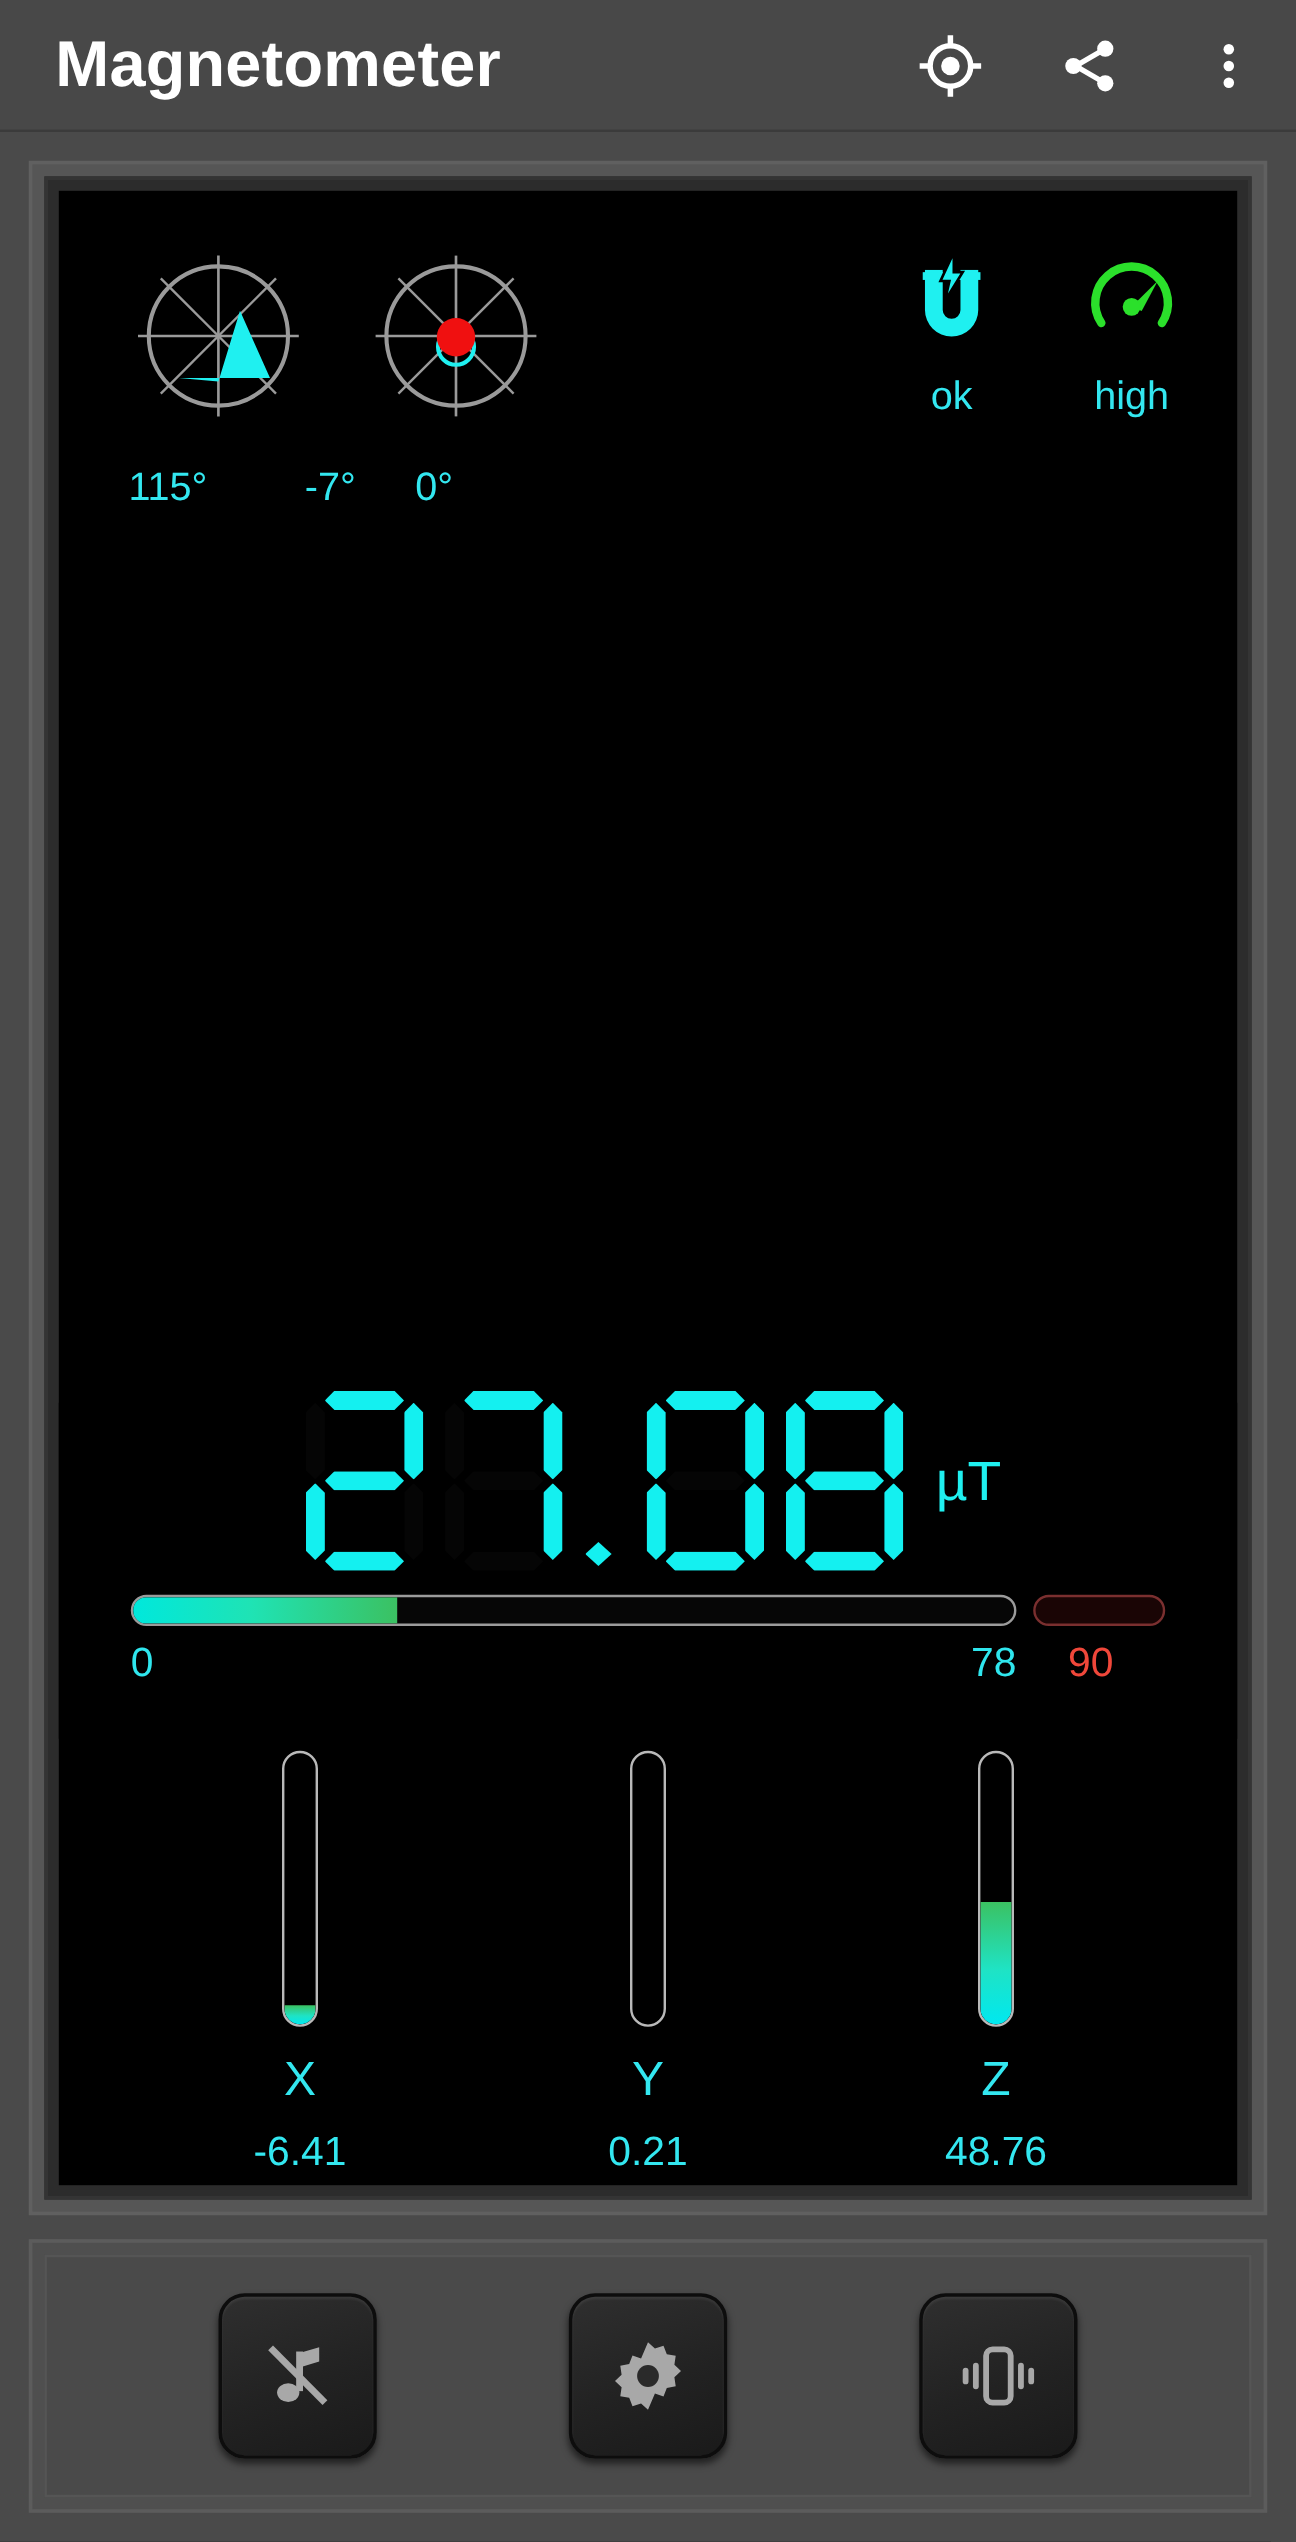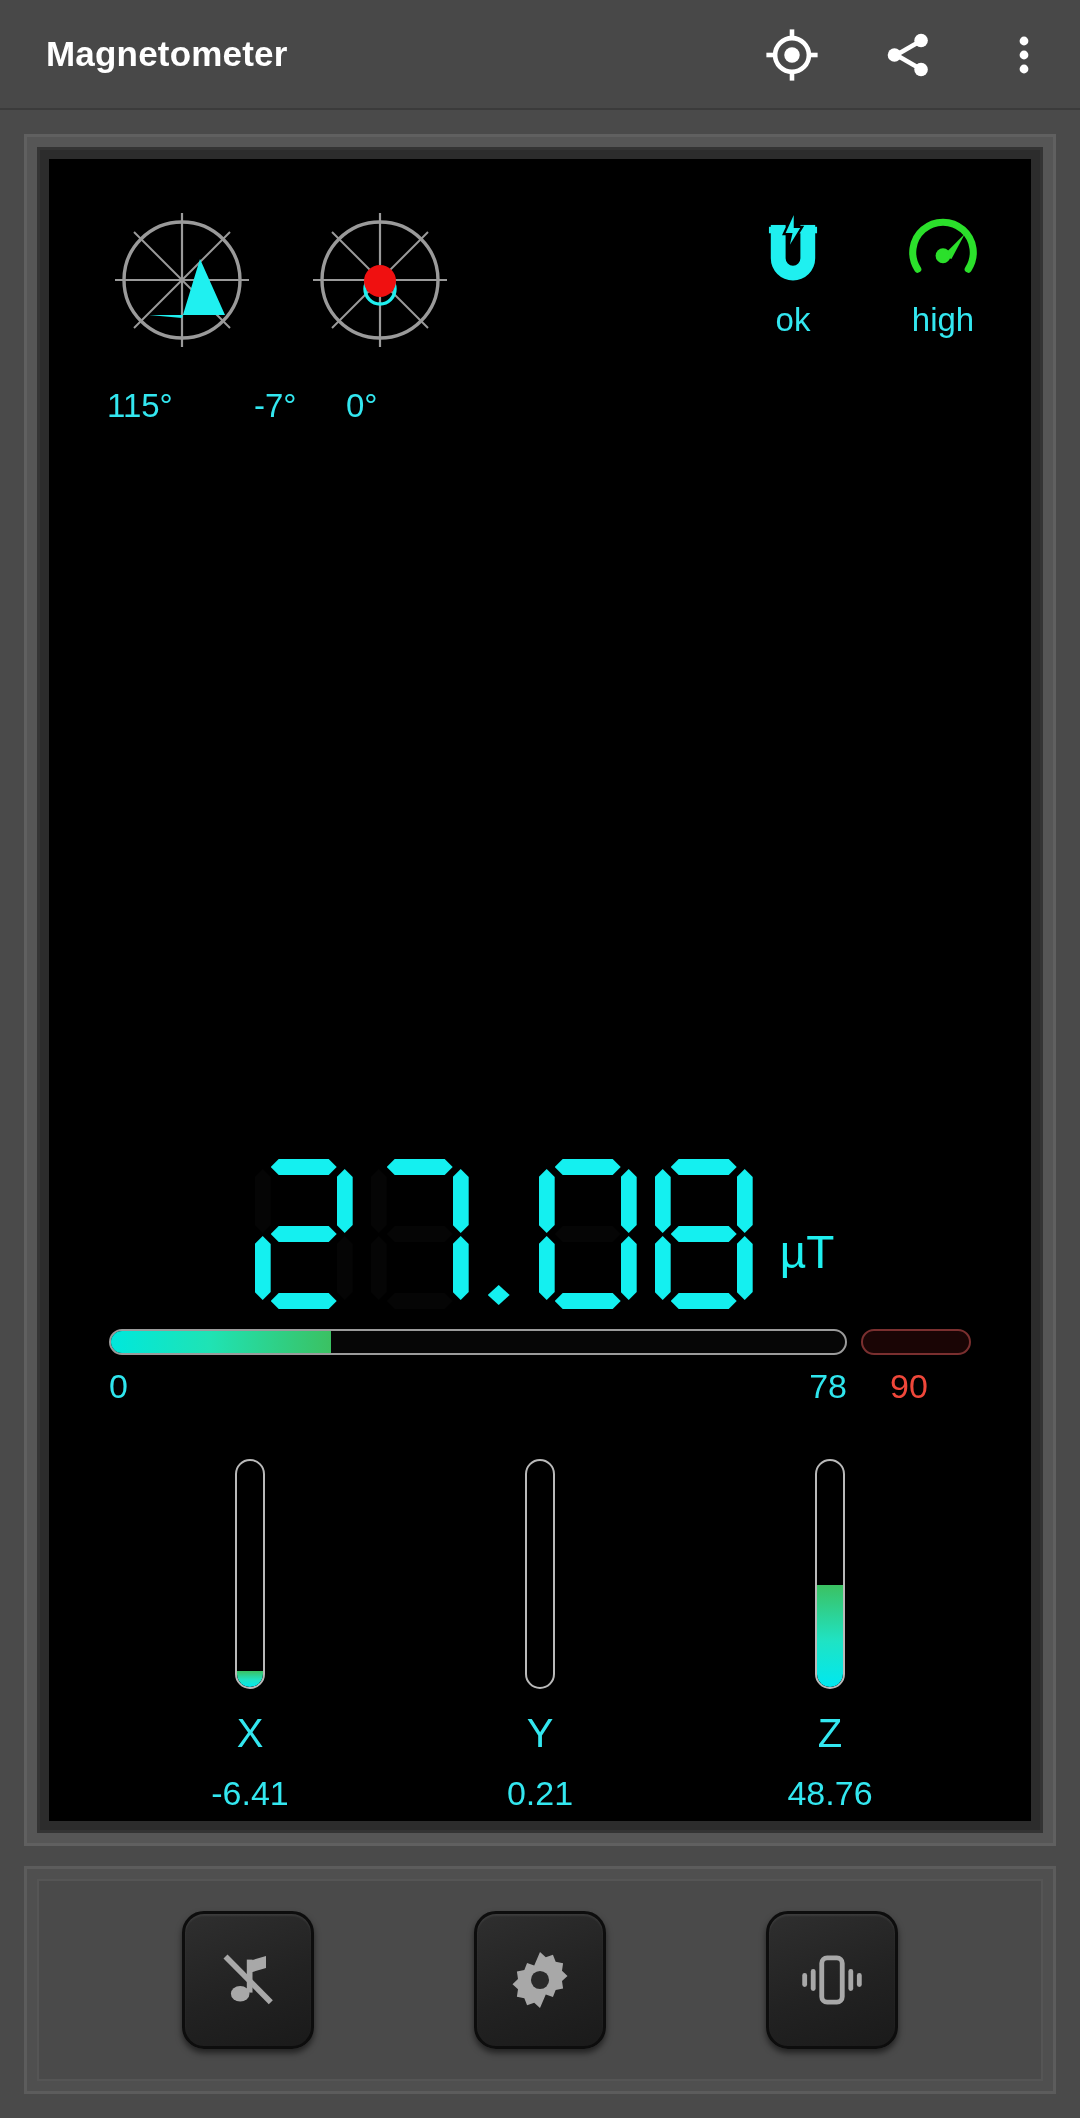--- a/index.html
+++ b/index.html
@@ -12,21 +12,21 @@
   #app{ position:relative; width:1080px; height:2118px; background:#4a4a4a; }
 
   
   .appbar{
     position:absolute; left:0; top:0; width:1080px; height:110px;
     background:#484848;
     border-bottom:2px solid #3b3b3b;
   }
   .appbar-title{
     position:absolute; left:46px; top:50%; transform:translateY(-50%);
-    color:#ffffff; font-size:35px; font-weight:700; letter-spacing:0.2px;
+    color:#ffffff; font-size:54px; font-weight:700; letter-spacing:0.2px;
     white-space:nowrap;
   }
   .appbar-actions{
     position:absolute; right:24px; top:0; height:110px;
     display:flex; align-items:center; gap:52px;
   }
   .act{ width:64px; height:64px; display:flex; align-items:center; justify-content:center; cursor:pointer; }
 
   
   .panel-outer{
@@ -67,32 +67,32 @@
   .deg-1{ left:58px; top:228px; width:150px; }
   .deg-2{ left:205px; top:228px; width:150px; }
   .deg-3{ left:297px; top:228px; width:150px; }
 
   
   .status{
     position:absolute; right:34px; top:46px; display:flex; gap:42px; z-index:2;
   }
   .status-cell{ width:108px; text-align:center; }
   .status-icon{ height:88px; display:flex; align-items:center; justify-content:center; }
-  .status-lbl{ margin-top:8px; font-size:33px; color:#33E7F0; }
+  .status-lbl{ margin-top:18px; font-size:33px; color:#33E7F0; }
   .status-lbl.lv{ color:#33E7F0; }
 
   
   .readout{
     position:absolute; left:0; top:1000px; width:100%;
     display:flex; align-items:flex-end; justify-content:center;
     z-index:3; pointer-events:none;
   }
   .seg-wrap{ display:flex; align-items:flex-end; }
   .unit{
-    color:#1FF0F0; font-size:46px; margin-left:18px; margin-bottom:30px;
+    color:#1FF0F0; font-size:46px; margin-left:18px; margin-bottom:48px;
     font-family:"Liberation Sans", sans-serif;
   }
 
   
   .digit{ position:relative; width:104px; height:150px; margin:0 6px; }
   .digit.dot{ width:40px; }
   .sg{ position:absolute; background:#14F0F0; }
   
   .sg.h{ height:16px; width:66px; left:19px; }
   .sg.a{ top:0; clip-path:polygon(8px 0,58px 0,66px 8px,58px 16px,8px 16px,0 8px); }

